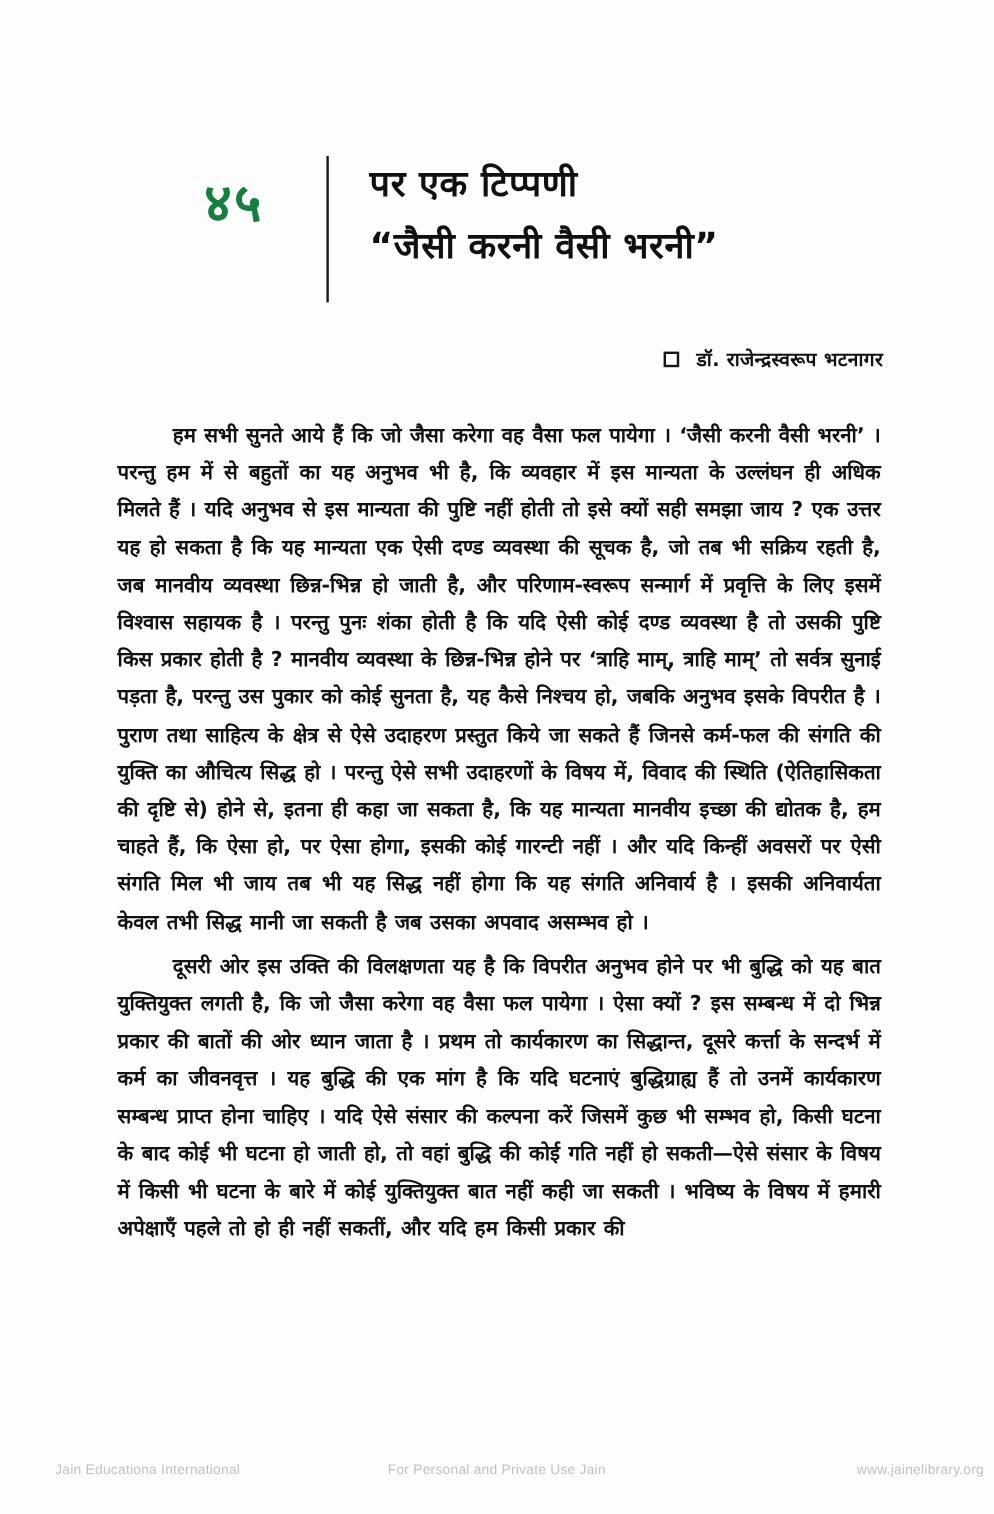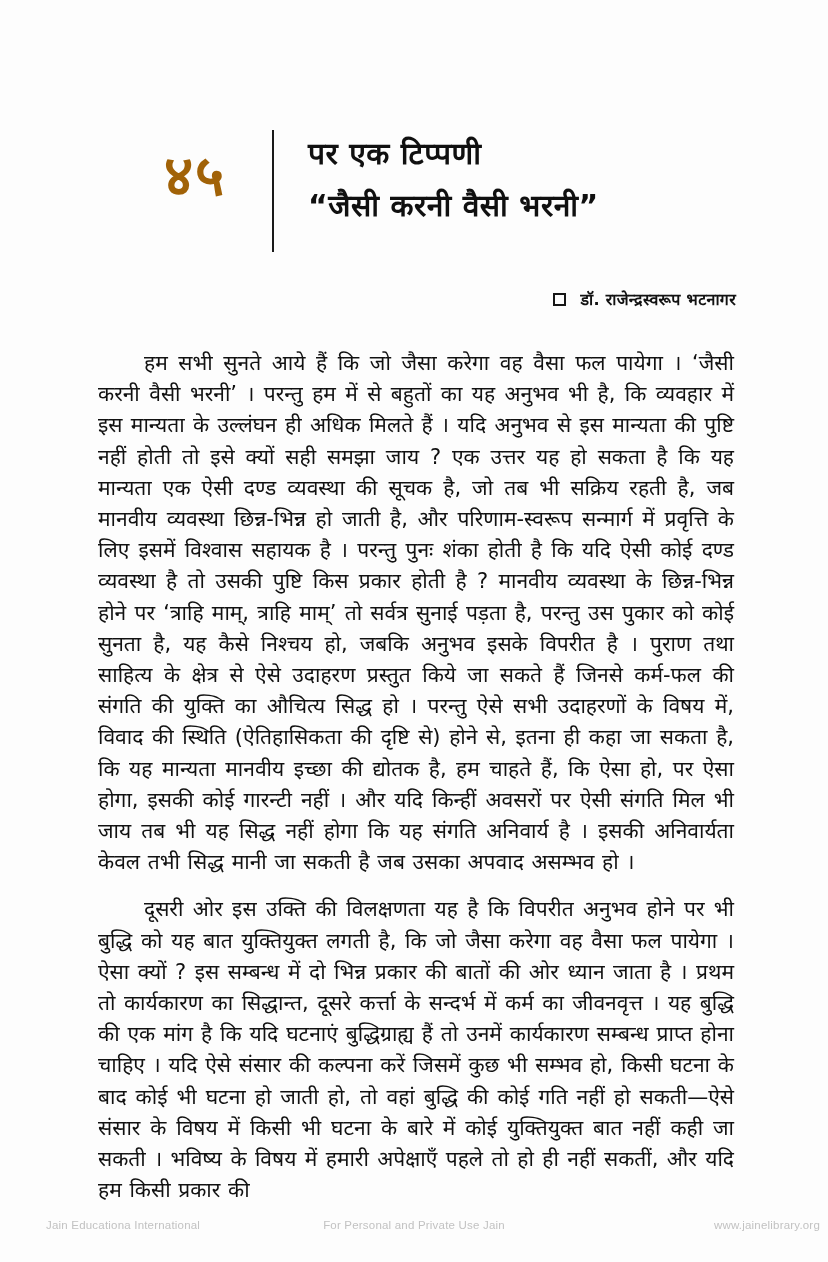--- a/index.html
+++ b/index.html
@@ -28,23 +28,23 @@
     width: 828px;
     height: 130px;
   }
   .chapter-number {
     position: absolute;
     left: 120px;
     top: 20px;
     width: 150px;
     text-align: center;
     font-family: "DejaVu Sans", sans-serif;
-    font-size: 56px;
+    font-size: 44px;
     font-weight: bold;
-    color: #a16207;
+    color: #15803d;
     letter-spacing: 2px;
     line-height: 1;
   }
   .header-rule {
     position: absolute;
     left: 272px;
     top: 2px;
     width: 2px;
     height: 122px;
     background: #1a1a1a;
@@ -92,30 +92,31 @@
 
   
   .body-text {
     position: absolute;
     left: 98px;
     top: 348px;
     width: 636px;
   }
   .para {
     font-family: "DejaVu Sans", sans-serif;
-    font-size: 21px;
+    font-size: 17px;
     color: #111111;
     line-height: 31.2px;
     text-align: justify;
     text-justify: inter-word;
     word-spacing: 1px;
     margin: 0;
+    font-weight: bold;
   }
   .para + .para {
-    margin-top: 16px;
+    margin-top: 6px;
   }
   .para .indent {
     display: inline-block;
     width: 46px;
   }
 
   
   .footer {
     position: absolute;
     left: 0;

